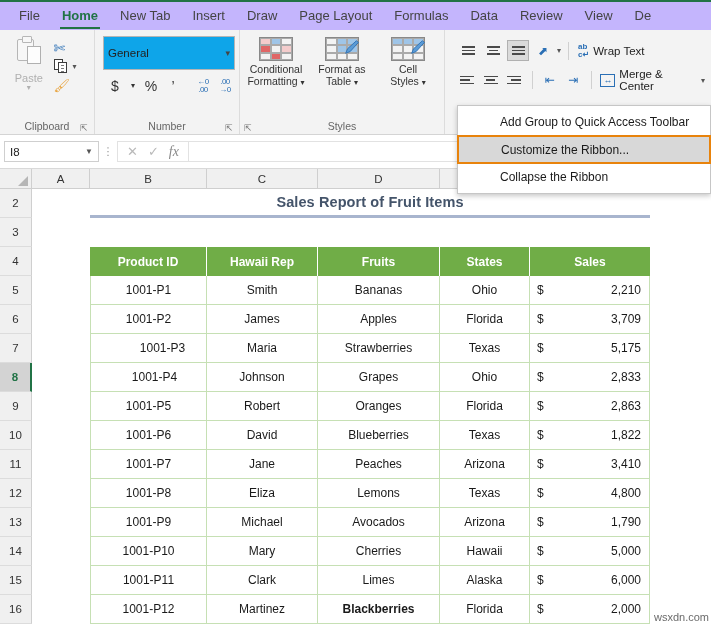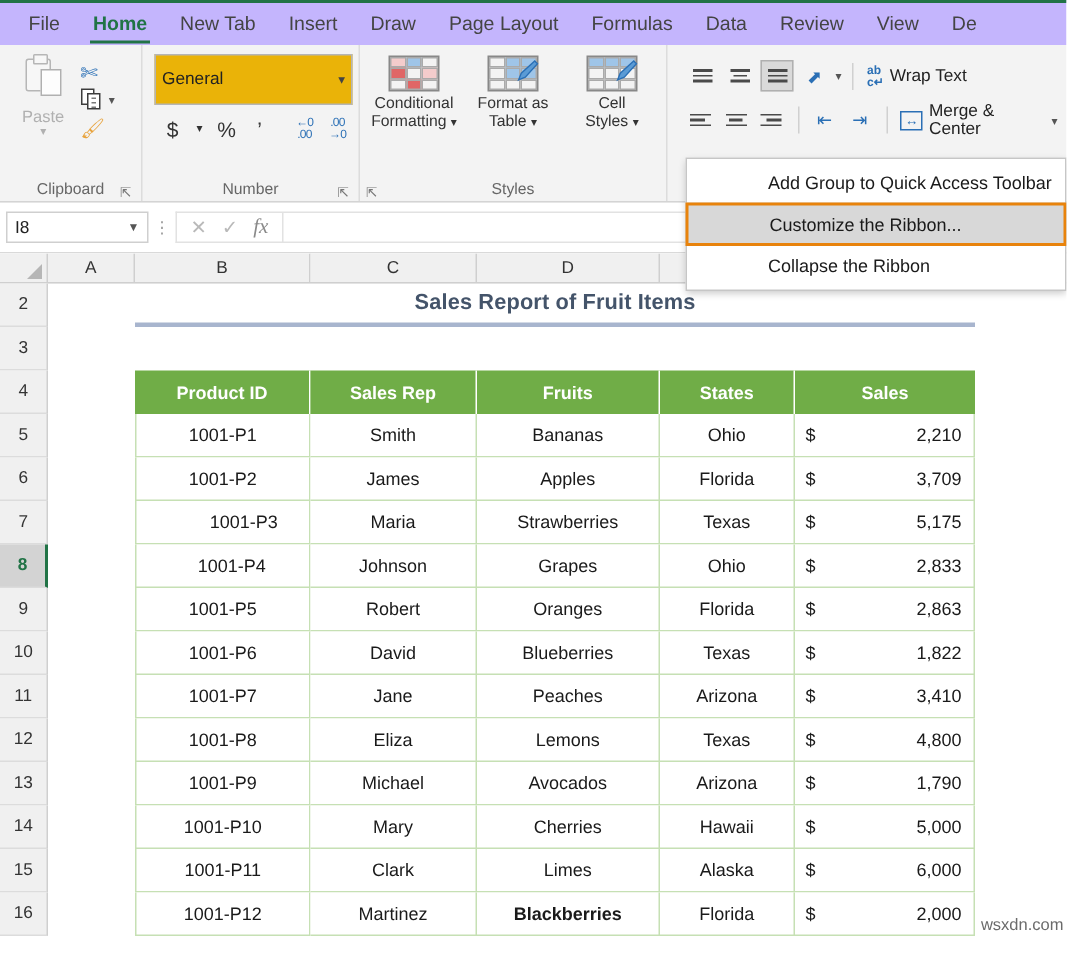--- a/index.html
+++ b/index.html
@@ -91,21 +91,21 @@
   .ico-copy { position:relative; width:15px; height:15px; }
   .ico-copy .d1 { position:absolute; left:0; top:0; width:9px; height:11px; border:1.5px solid #3c3c3c; background:#fff; }
   .ico-copy .d2 { position:absolute; left:4px; top:3px; width:9px; height:11px; border:1.5px solid #3c3c3c; background:#fff; }
   .ico-copy .d2::after { content:""; position:absolute; left:2px; top:2px; right:2px; height:1px; box-shadow:0 3px 0 #7a7a7a, 0 6px 0 #7a7a7a; background:#7a7a7a; }
   .ico-brush { font-size:13px; color:#e8a33d; line-height:13px; }
   .mini-caret { font-size:8px; color:#555; margin-left:4px; }
 
   
   .g-number { width:145px; }
   .numfmt-box {
-    width:132px; height:20px; background:#eab308;
+    width:132px; height:20px; background:#0ea5e9;
     border:1px solid #b5b5b5; font-size:11.5px; color:#222;
     display:flex; align-items:center; padding:16px 4px;
     justify-content:space-between; margin:1px 0 5px 2px;text-align:center;
   }
   .numfmt-box .cv { font-size:9px; color:#444; }
   .numrow { display:flex; align-items:center; padding-left:4px; gap:2px; }
   .nbtn {
     min-width:20px; height:21px; display:flex; align-items:center;
     justify-content:center; font-size:14px; color:#333;
   }
@@ -144,21 +144,21 @@
 
   
   .ctx-menu {
     position:absolute; left:457px; top:105px; width:254px;
     background:#ffffff; border:1px solid #c6c6c6;
     box-shadow:0 2px 5px rgba(0,0,0,.22);
     z-index:60; padding:3px 0;
   }
   .ctx-item {
     height:26px; display:flex; align-items:center;
-    padding-left:54px; font-size:12px; color:#1a1a1a;
+    padding-left:42px; font-size:12px; color:#1a1a1a;
     position:relative;
   }
   .ctx-item.highlight {
     background:#d8d8d8;
     border:2.5px solid #e8830c;
     height:29px;
     margin:0 -1px;
   }
   .ctx-cursor {
     position:absolute; left:187px; top:9px;
@@ -514,21 +514,21 @@
           <div class="cell" style="flex: 0 0 122px;"></div>
           <div class="cell" style="flex: 0 0 60px;"></div>
           <div class="cell" style="flex: 0 0 150px;"></div>
         </div>
       </div>
       <div class="gridrow">
         <div class="rowhead">4</div>
         <div class="cellrow">
           <div class="cell" style="flex: 0 0 58px;"></div>
           <div class="hdr-cell" style="flex: 0 0 117px;">Product ID</div>
-          <div class="hdr-cell" style="flex: 0 0 111px;">Sales Rep</div>
+          <div class="hdr-cell" style="flex: 0 0 111px;">Hawaii Rep</div>
           <div class="hdr-cell" style="flex: 0 0 122px;">Fruits</div>
           <div class="hdr-cell" style="flex: 0 0 90px;">States</div>
           <div class="hdr-cell" style="flex: 0 0 120px;">Sales</div>
         </div>
       </div>
       <div class="gridrow">
         <div class="rowhead">5</div>
         <div class="cellrow">
           <div class="cell" style="flex: 0 0 58px;"></div>
           <div class="data-cell first" style="flex: 0 0 117px;">1001-P1</div>

